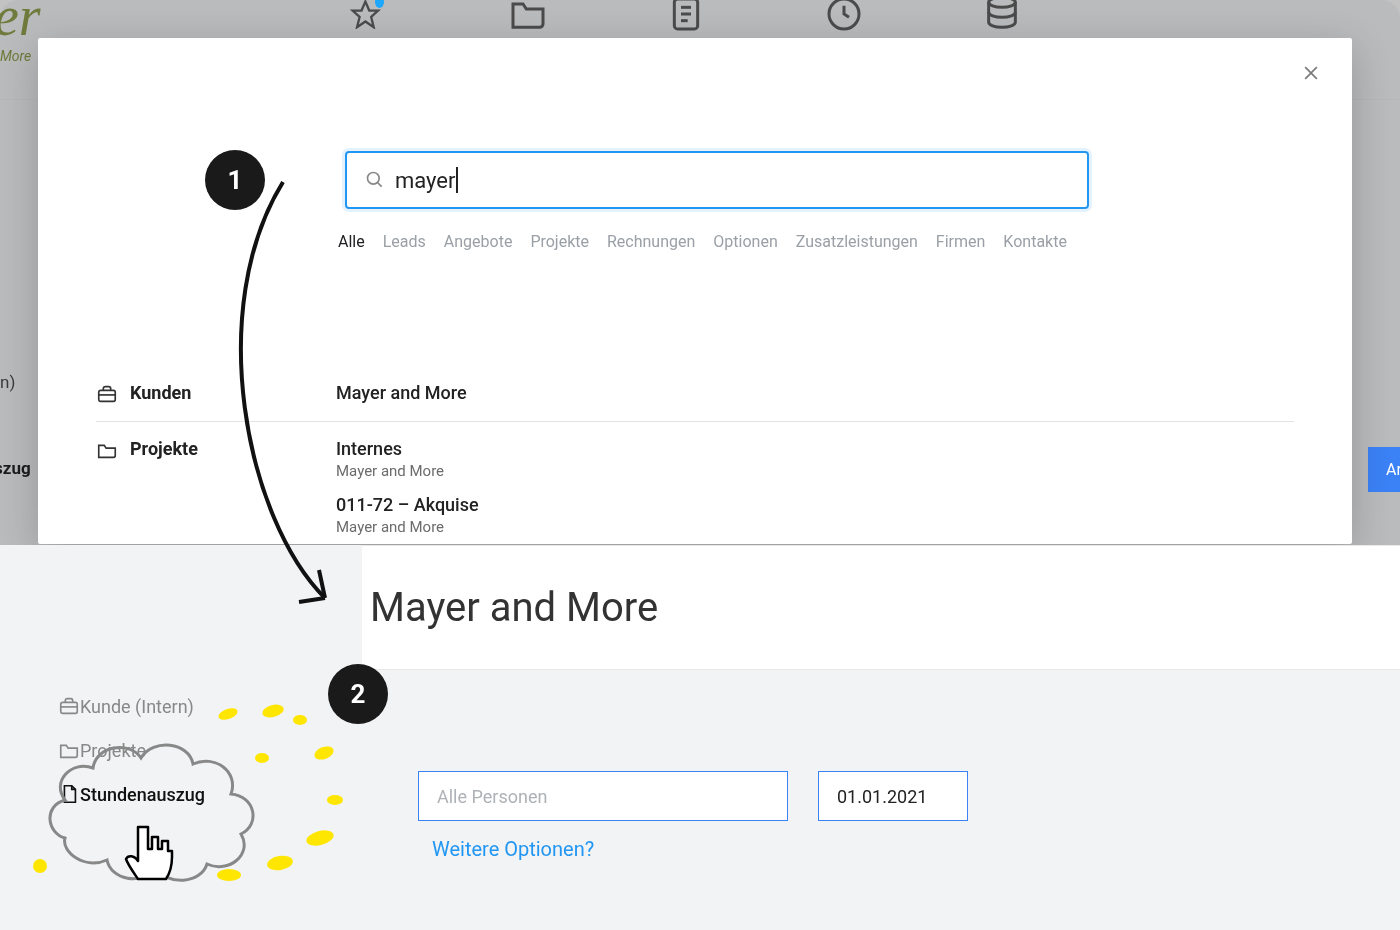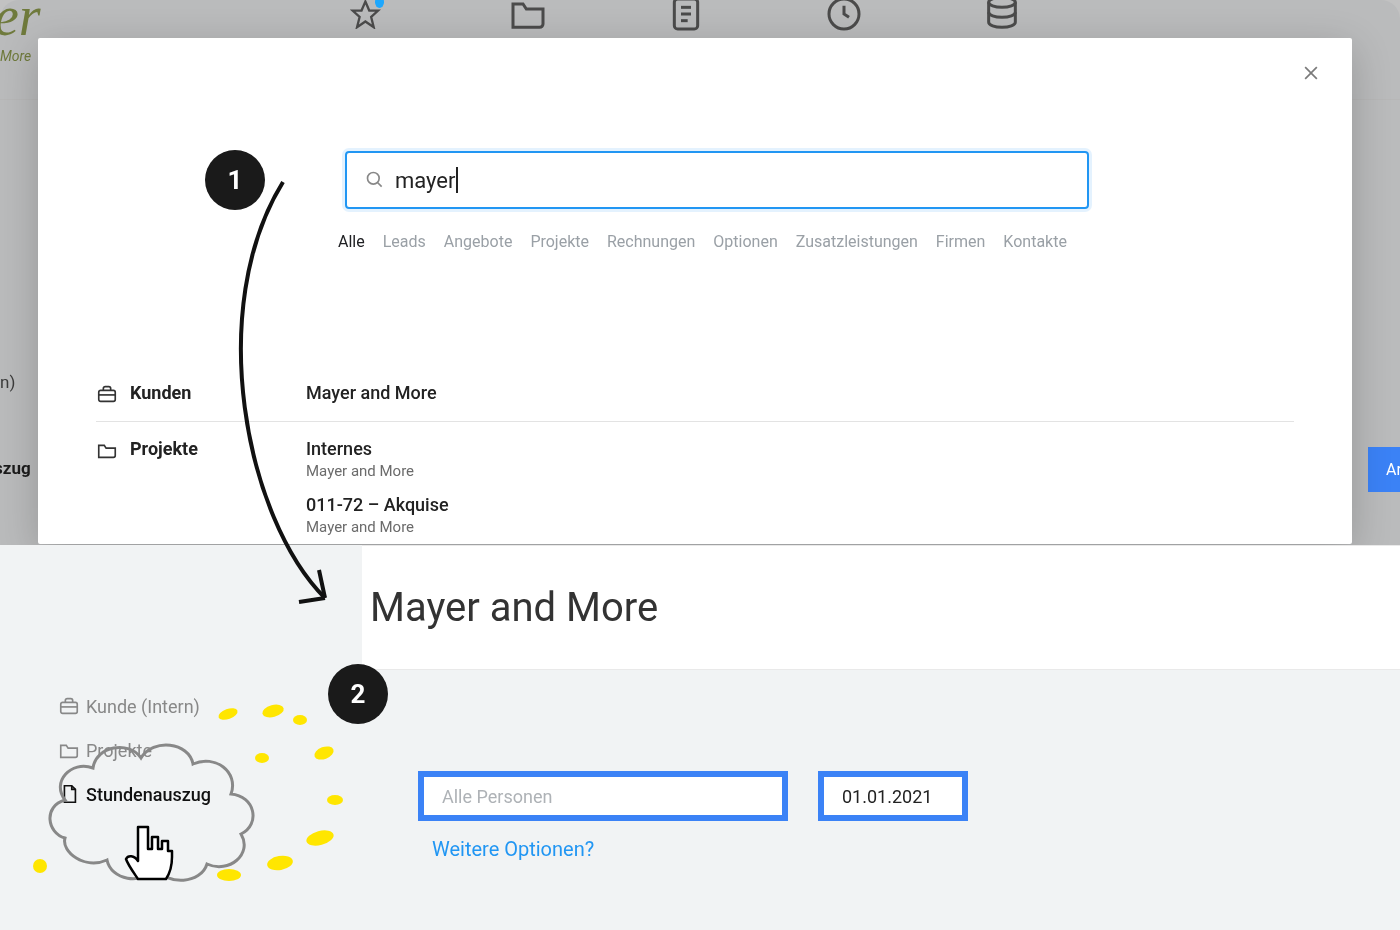--- a/index.html
+++ b/index.html
@@ -76,21 +76,21 @@
     position: absolute; top: 194px; left: 300px;
     display:flex; gap:18px; font-size:16px;
   }
   .filter-tabs .tab { color:#9aa0a6; cursor:pointer;}
   .filter-tabs .tab.active { color:#202124; font-weight:400;}
 
   .results {
     position:absolute; top:328px; left:58px; right:58px;
   }
   .result-group {
-    display:flex; 
+    display:flex; gap:30px;
     border-bottom:1px solid #e3e3e3;
     padding: 16px 0;
   }
   .result-group:last-child { border-bottom:0;}
   .result-label { width: 210px; display:flex; align-items:flex-start; gap:12px; font-size:18px; font-weight:700; color:#222;}
   .result-label .ic { width:22px; height:22px; color:#333; flex-shrink:0; margin-top:1px;}
   .result-items { flex:1; display:flex; flex-direction:column; gap:14px;}
   .result-item .title { font-size:18px; font-weight:700; color:#222; }
   .result-item .title.normal { font-weight:500;}
   .result-item .sub { font-size:15px; color:#6b6b6b; margin-top:3px;}
@@ -110,30 +110,30 @@
   .page-title-bar h1 { font-size:40px; font-weight:400; color:#333;}
   .page-title-bar-left-blank {
     position:absolute; top:0; left:0; width:362px; height:125px; background:#f1f3f4;
   }
 
   .sidenav {
     position:absolute; top:150px; left:58px;
     display:flex; flex-direction:column; gap:22px;
     font-size:18px;
   }
-  .sidenav .item { display:flex; align-items:center; gap:6px; color:#888;}
+  .sidenav .item { display:flex; align-items:center; gap:0; color:#888;}
   .sidenav .item.active { color:#111; font-weight:500;}
   .sidenav .item .ic { width:22px; height:22px; }
 
   .filter-row {
     position:absolute; top:226px; left:418px; right:0;
     display:flex; gap:30px; align-items:flex-start;
   }
   .select-box {
-    height:50px; border:6px solid #3b82f6; background:#fff;
+    height:50px; border:1px solid #3b82f6; background:#fff;
     display:flex; align-items:center; padding:0 18px;
     font-size:18px; color:#aeb2b6;
   }
   .select-box.val { color:#222; }
   .more-opts {
     position:absolute; top:292px; left:420px;
     font-size:20px; color:#2196f3; cursor:pointer;margin-left:12px;
   }
 
   

